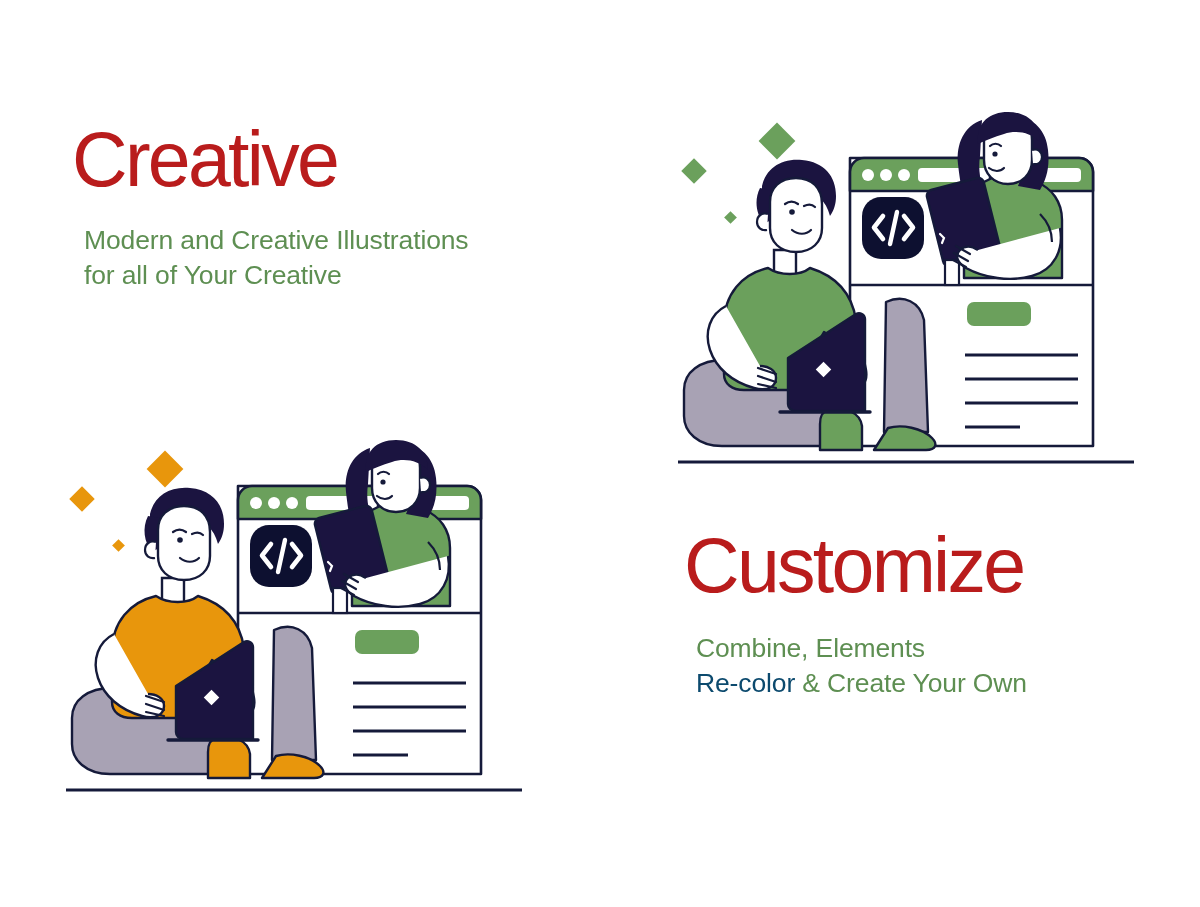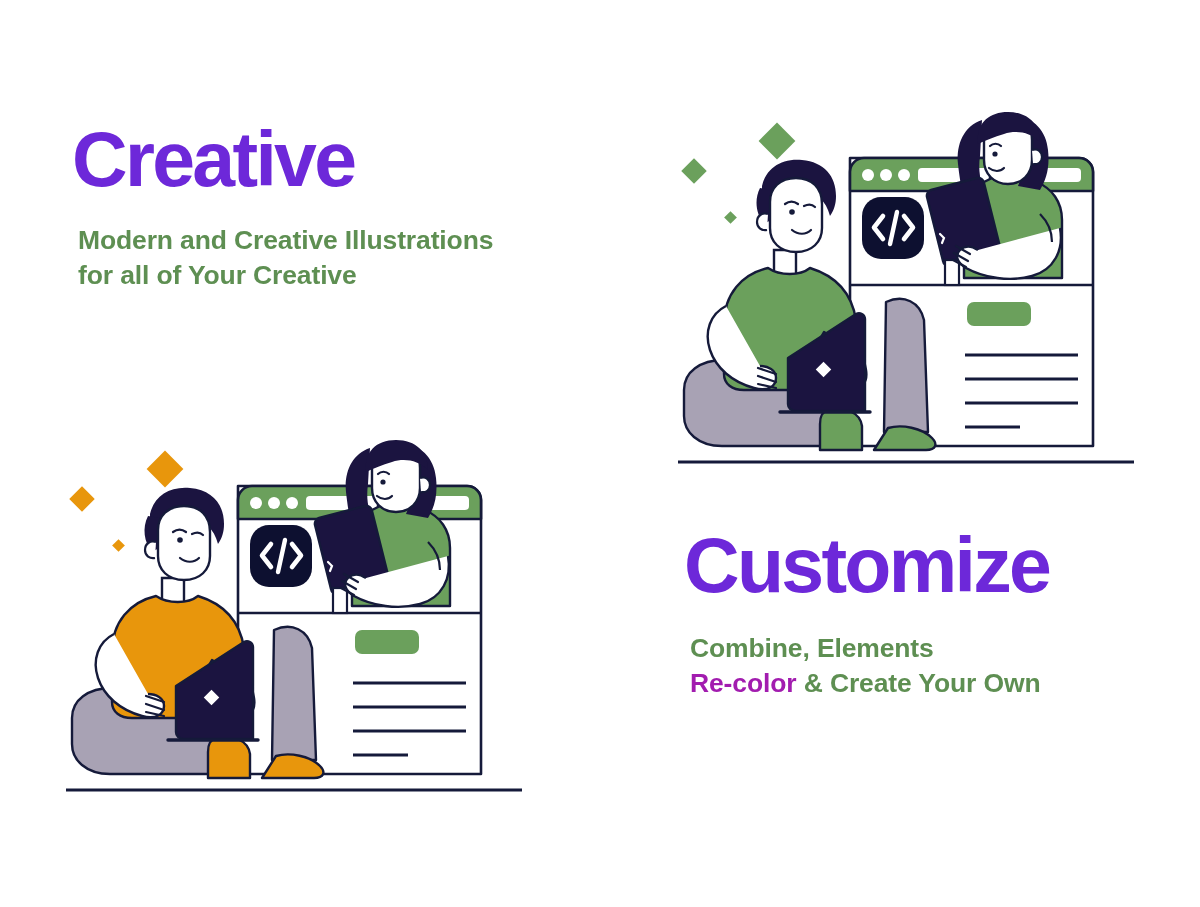--- a/index.html
+++ b/index.html
@@ -23,44 +23,44 @@
   }
 
   
   .text-block { position: absolute; }
 
   #top-left-text { left: 72px; top: 122px; width: 600px; }
   #bottom-right-text { left: 684px; top: 528px; width: 500px; }
 
   .headline {
     font-family: "Liberation Sans", sans-serif;
-    font-weight: 700;
-    color: #6d28d9;
+    font-weight: 400;
+    color: #b91c1c;
     letter-spacing: -0.035em;
     line-height: 0.98;
     margin: 0;
     white-space: nowrap;
   }
   #top-left-text .headline { font-size: 77px; }
   #bottom-right-text .headline { font-size: 77px; }
 
   .headline-line { display: block; }
 
   .subhead {
     font-family: "Liberation Sans", sans-serif;
-    font-weight: 700;
+    font-weight: 400;
     font-size: 26.5px;
     line-height: 1.32;
     letter-spacing: -0.005em;
-    margin: 6px;
+    margin: 12px;
   }
   #top-left-text .subhead { margin-top: 26px; color: #5E8F52; }
   #bottom-right-text .subhead { margin-top: 28px; color: #5E8F52; }
   .subhead-line { display: block; white-space: nowrap; }
-  .accent-orange { color: #a21caf; }
+  .accent-orange { color: #0c4a6e; }
 
   
   .illustration { position: absolute; }
   #illustration-green  { left: 668px; top: 110px;  width: 476px; height: 360px; }
   #illustration-orange { left: 56px;  top: 438px;  width: 476px; height: 360px; }
   .illustration svg { display: block; width: 100%; height: 100%; }
 </style>
 </head>
 <body>
 

